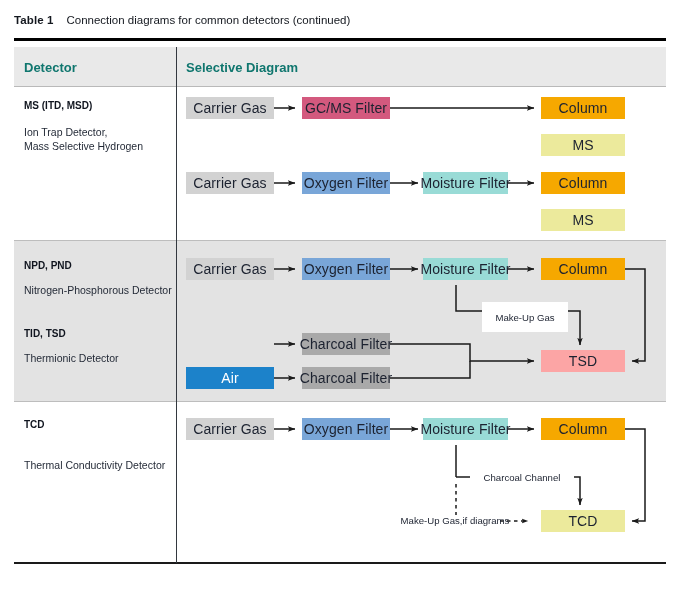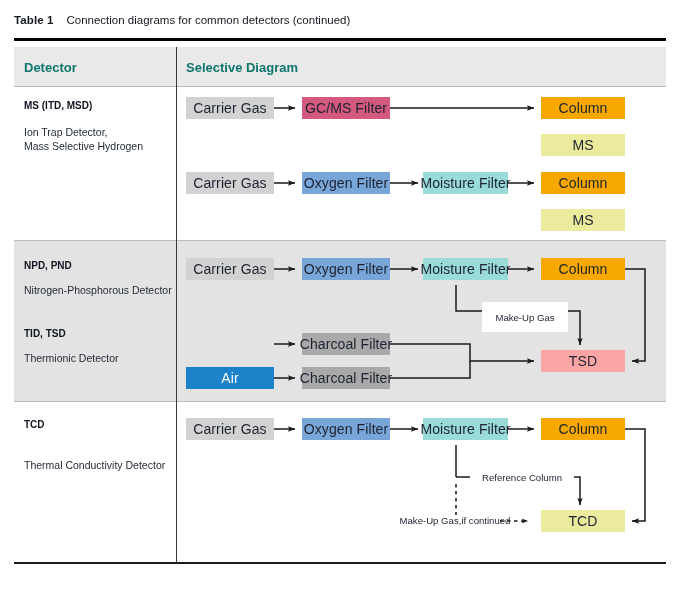--- a/index.html
+++ b/index.html
@@ -246,20 +246,20 @@
     <span>Moisture Filter</span>
   </div>
   <div class="node" style="left:541px;top:418px;width:84px;height:22px;background:#f6a800;">
     <span>Column</span>
   </div>
   <div class="node" style="left:541px;top:510px;width:84px;height:22px;background:#ecea9c;">
     <span>TCD</span>
   </div>
 
   <div class="tag" style="left:470px;top:469px;width:98px;height:17px;">
-    <span>Reference Column</span>
+    <span>Charcoal Channel</span>
   </div>
   <div class="tag two-line nobg" style="left:408px;top:509px;width:88px;height:24px;">
     <span>Make-Up Gas,</span>
-    <span>if continued</span>
+    <span>if diagrams</span>
   </div>
 
 </div>
 
 </body></html>

